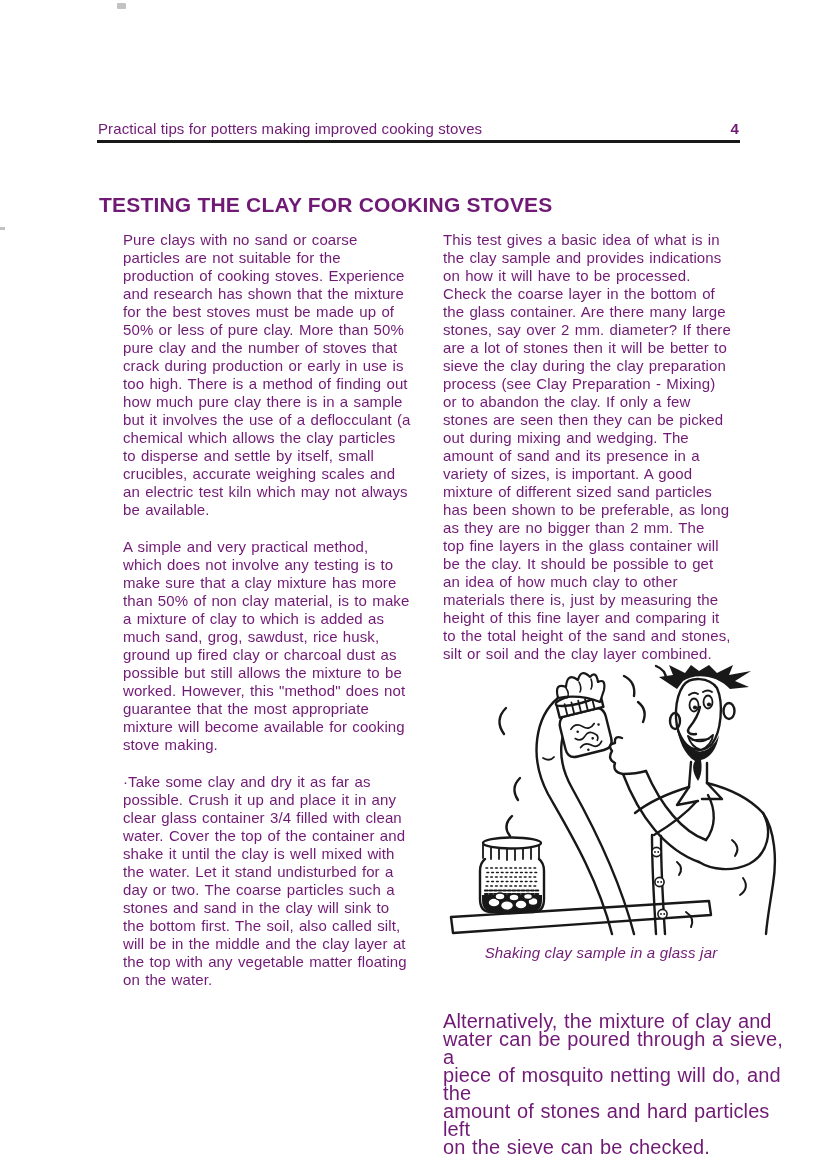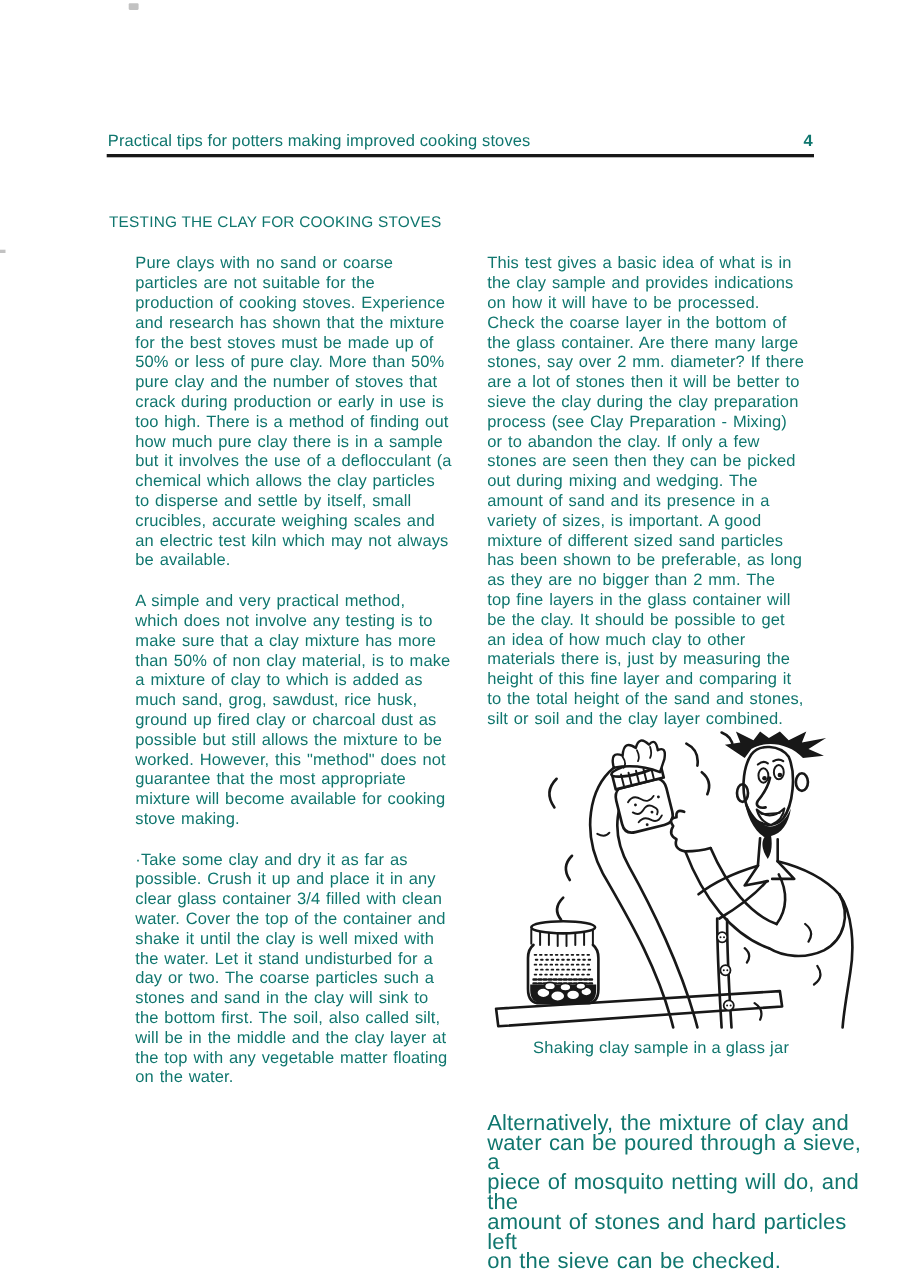--- a/index.html
+++ b/index.html
@@ -1,44 +1,44 @@
 <!DOCTYPE html>
 <html><head>
 <meta charset="utf-8">
 <style>
   html,body{margin:0;padding:0;background:#ffffff;}
   .page{
     position:relative;width:827px;height:1169px;background:#ffffff;
-    font-family:"Liberation Sans",sans-serif;color:#0f766e;overflow:hidden;
+    font-family:"Liberation Sans",sans-serif;color:#701a75;overflow:hidden;
   }
   .artifact{position:absolute;}
   .artifact-top{left:117px;top:3px;width:9px;height:6px;background:#8f8f8f;opacity:.55;border-radius:1px;}
   .artifact-left{left:0;top:227px;width:5px;height:3px;background:#9a9a9a;opacity:.6;}
   .running-header{
     position:absolute;left:98px;top:120px;width:641px;
     display:flex;justify-content:space-between;align-items:flex-start;
     font-size:15px;letter-spacing:.1px;
   }
   .rh-page{font-weight:bold;}
   .header-rule{position:absolute;left:97px;top:140px;width:643px;height:2.5px;background:#181818;}
   .section-heading{
     position:absolute;left:99px;top:193px;margin:0;
-    font-size:14px;font-weight:normal;letter-spacing:.2px;text-align:right;
+    font-size:21px;font-weight:bold;letter-spacing:.2px;text-align:right;
   }
   .col{position:absolute;width:342px;font-size:15px;line-height:18px;}
   .col p, .closing{
     margin:0 0 19px;white-space:pre-line;
     letter-spacing:.1px;word-spacing:1px;
   }
   .col-left{left:99px;top:231px;margin-left:24px;}
   .col-right{left:443px;top:231px;}
   figure.illustration{position:absolute;left:446px;top:664px;margin:0;padding:0;}
   .figure-caption{
     position:absolute;left:440px;top:944px;width:322px;text-align:center;
-    font-size:15px;letter-spacing:.2px;
+    font-style:italic;font-size:15px;letter-spacing:.2px;
   }
   .closing{position:absolute;left:443px;top:1012px;width:342px;font-size:20px;line-height:18px;}
 </style>
 </head>
 <body>
 
 <div class="page">
 
   <div class="artifact artifact-top"></div>
   <div class="artifact artifact-left"></div>

